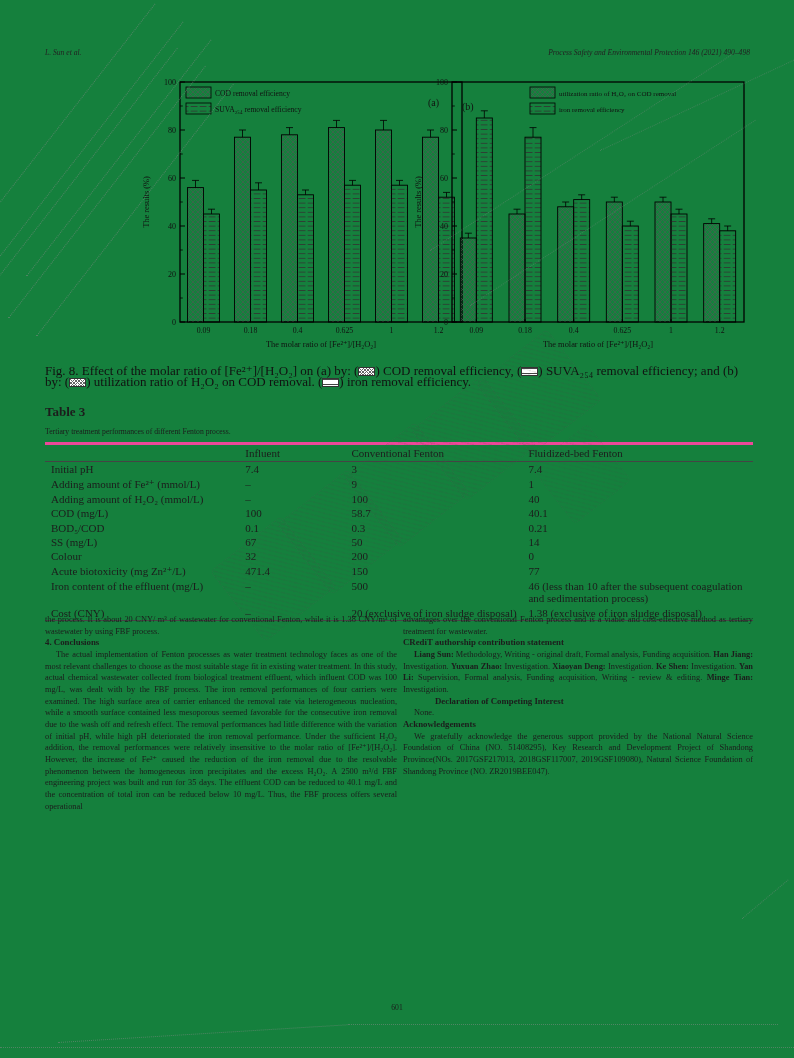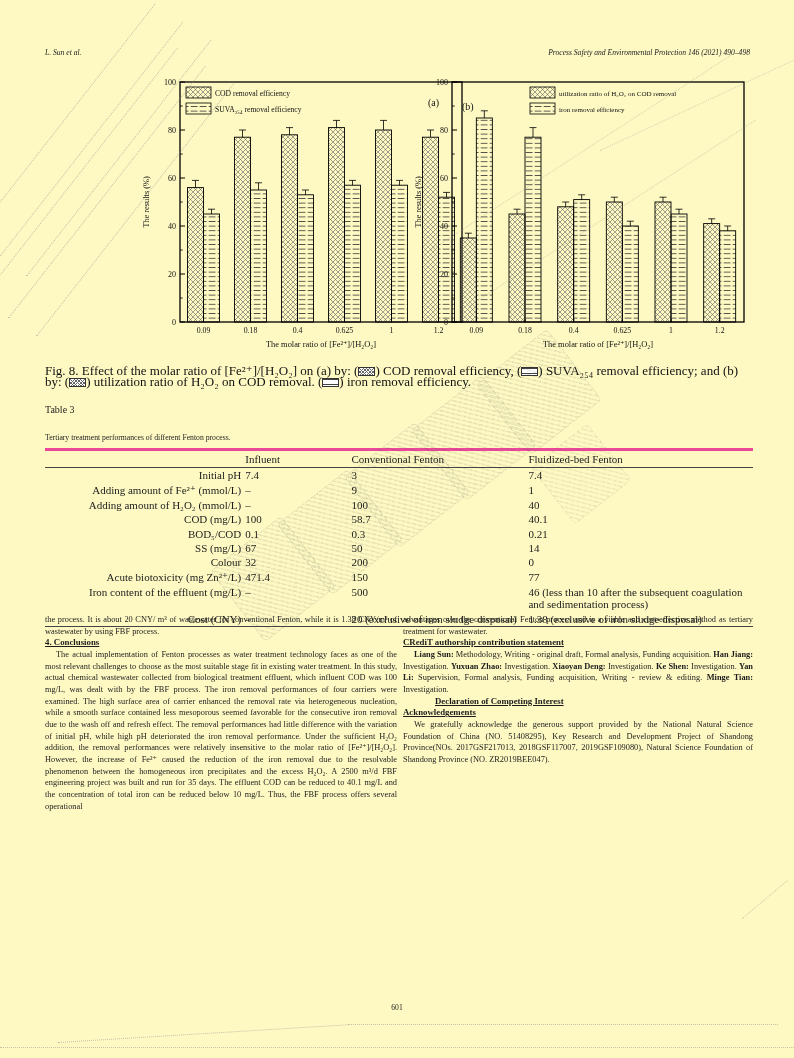--- a/index.html
+++ b/index.html
@@ -1,42 +1,42 @@
 <!DOCTYPE html>
 <html><head>
 <meta charset="utf-8">
 <style>
   html,body{margin:0;padding:0;}
   body{background:#ddd;}
-  .page{position:relative;width:794px;height:1058px;background:#fef9c3;margin:0 auto;
+  .page{position:relative;width:794px;height:1058px;background:#15803d;margin:0 auto;
         font-family:"Liberation Serif","DejaVu Serif",serif;color:#1c1c1c;overflow:hidden;}
   .hdr{position:absolute;top:48px;font-size:7.6px;font-style:italic;color:#222;}
   .hdr.left{left:45px;}
   .hdr.right{right:44px;text-align:right;}
   .chart{position:absolute;top:72px;}
   .chart.a{left:138px;}
   .chart.b{left:410px;}
   .figcap{position:absolute;left:45px;top:366px;width:708px;font-size:13px;line-height:10.5px;color:#111;}
   .sw{display:inline-block;width:15px;height:7px;border:1px solid #333;vertical-align:-1px;background:#fff;}
   .sw.cross{background-image:repeating-linear-gradient(45deg,#666 0 .6px,transparent .6px 2.4px),
             repeating-linear-gradient(-45deg,#666 0 .6px,transparent .6px 2.4px);}
   .sw.hlines{background-image:repeating-linear-gradient(to bottom,#444 0 .7px,transparent .7px 2.6px);}
   .tablewrap{position:absolute;left:45px;top:404px;width:708px;}
-  .tlabel{font-size:10px;font-weight:normal;margin:0 0 18px 0;}
+  .tlabel{font-size:13px;font-weight:bold;margin:0 0 7px 0;}
   .tcap{font-size:7.7px;margin:0 0 6px 0;}
   table.t3{width:100%;border-collapse:collapse;font-size:11px;border-top:3px solid #ec4899;border-bottom:1px solid #444;}
   table.t3 th{font-weight:normal;text-align:left;border-bottom:1px solid #444;padding:2px 2px;}
   table.t3 td{padding:1.2px 2px;vertical-align:top;}
-  table.t3 td.lab{padding-left:6px;text-align:right;}
+  table.t3 td.lab{padding-left:6px;}
   .col{position:absolute;top:614px;font-size:8.35px;line-height:11.65px;text-align:justify;}
   .col.left{left:45px;width:352px;}
   .col.right{left:403px;width:350px;}
   .col p{margin:0;}
   .col p.ind{text-indent:11px;}
-  h3.sec{font-size:8.8px;margin:0;font-weight:bold;text-align:left;text-decoration:underline;}
+  h3.sec{font-size:8.8px;margin:0;font-weight:bold;text-align:left;}
   .col .b{font-weight:bold;}
   .mt-l{margin-top:37px;} .mt-p{margin-top:13px;}
   .mt-r1{margin-top:49px;} .mt-r2{margin-top:27px;padding-left:32px;} .mt-r3{margin-top:37px;}
   .pageno{position:absolute;top:1003px;left:0;width:100%;text-align:center;font-size:7.6px;}
   
   .wm{position:absolute;inset:0;pointer-events:none;}
   .wm-block{position:absolute;width:88px;height:88px;transform:rotate(-38deg);opacity:.5;
     border:1px dotted rgba(90,90,90,.45);border-radius:5px;
     background-image:repeating-linear-gradient(52deg,rgba(70,70,70,.30) 0 1px,transparent 1px 4.2px);}
   .wm-line{position:absolute;border-top:1px dotted #8a8a8a;transform-origin:left top;opacity:.5;}
@@ -299,20 +299,21 @@
     <p>the process. It is about 20 CNY/ m³ of wastewater for conventional Fenton, while it is 1.38 CNY/m³ of wastewater by using FBF process.</p>
     <h3 class="sec mt-l">4.  Conclusions</h3>
     <p class="ind mt-p">The actual implementation of Fenton processes as water treatment technology faces as one of the most relevant challenges to choose as the most suitable stage fit in existing water treatment. In this study, actual chemical wastewater collected from biological treatment effluent, which influent COD was 100 mg/L, was dealt with by the FBF process. The iron removal performances of four carriers were examined. The high surface area of carrier enhanced the removal rate via heterogeneous nucleation, while a smooth surface contained less mesoporous seemed favorable for the consecutive iron removal due to the wash off and refresh effect. The removal performances had little difference with the variation of initial pH, while high pH deteriorated the iron removal performance. Under the sufficient H₂O₂ addition, the removal performances were relatively insensitive to the molar ratio of [Fe²⁺]/[H₂O₂]. However, the increase of Fe²⁺ caused the reduction of the iron removal due to the resolvable phenomenon between the homogeneous iron precipitates and the excess H₂O₂. A 2500 m³/d FBF engineering project was built and run for 35 days. The effluent COD can be reduced to 40.1 mg/L and the concentration of total iron can be reduced below 10 mg/L. Thus, the FBF process offers several operational</p>
   </div>
 
   <div class="col right">
     <p>advantages over the conventional Fenton process and is a viable and cost-effective method as tertiary treatment for wastewater.</p>
     <h3 class="sec mt-r1">CRediT authorship contribution statement</h3>
     <p class="ind mt-p"><span class="b">Liang Sun:</span><span> Methodology, Writing - original draft, Formal analysis, Funding acquisition. </span><span class="b">Han Jiang:</span><span> Investigation. </span><span class="b">Yuxuan Zhao:</span><span> Investigation. </span><span class="b">Xiaoyan Deng:</span><span> Investigation. </span><span class="b">Ke Shen:</span><span> Investigation. </span><span class="b">Yan Li:</span><span> Supervision, Formal analysis, Funding acquisition, Writing - review &amp; editing. </span><span class="b">Minge Tian:</span><span> Investigation.</span></p>
     <h3 class="sec mt-r2">Declaration of Competing Interest</h3>
+    <p class="ind mt-p">None.</p>
     <h3 class="sec mt-r3">Acknowledgements</h3>
     <p class="ind mt-p">We gratefully acknowledge the generous support provided by the National Natural Science Foundation of China (NO. 51408295), Key Research and Development Project of Shandong Province(NOs. 2017GSF217013, 2018GSF117007, 2019GSF109080), Natural Science Foundation of Shandong Province (NO. ZR2019BEE047).</p>
   </div>
 
   <div class="pageno">601</div>
 
   <div class="wm">
     <div class="wm-block" style="left:228px;top:534px;"></div>
     <div class="wm-block" style="left:295px;top:487px;"></div>
     <div class="wm-block" style="left:362px;top:440px;"></div>

